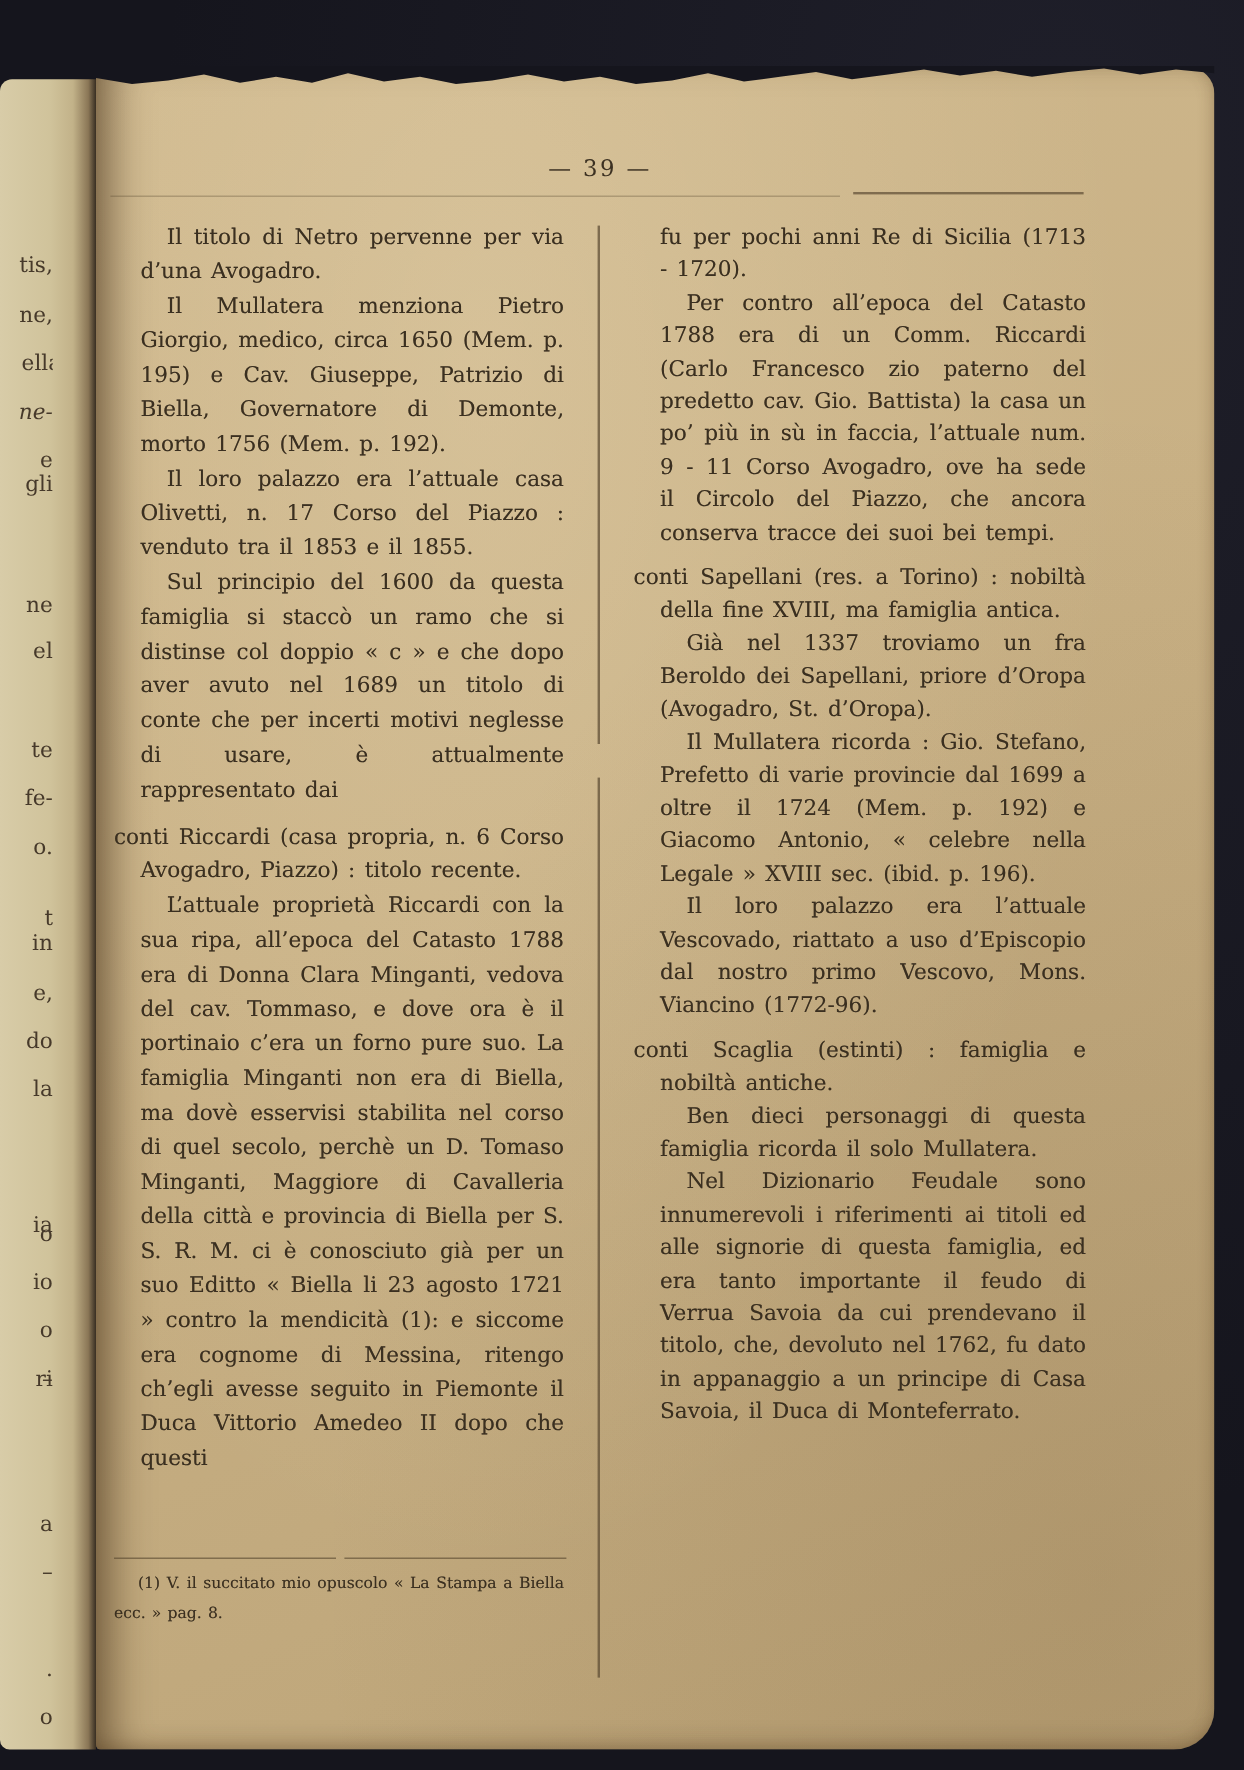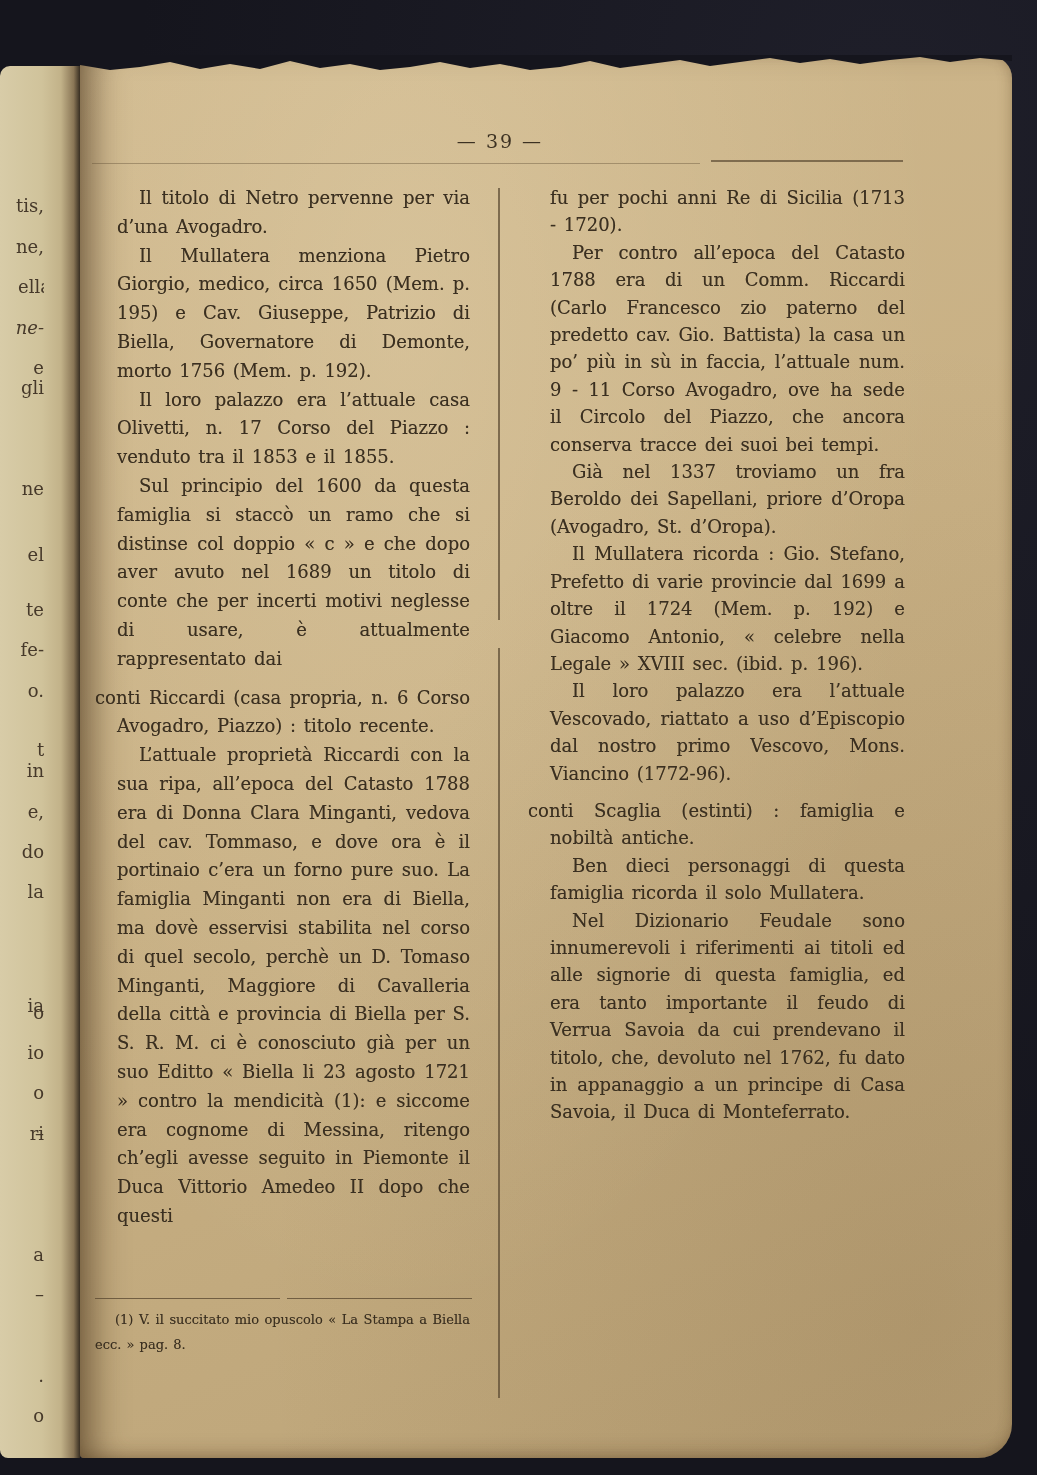--- a/index.html
+++ b/index.html
@@ -11,21 +11,21 @@
     font-family:"DejaVu Serif","Liberation Serif",serif;
   }
   
   .facing-page{
     position:absolute;left:0;top:66px;width:80px;height:1392px;
     background:linear-gradient(90deg,#d8cca8 0%,#d0c39b 52%,#c2b289 76%,#8a7656 92%,#382e22 100%);
     border-radius:10px 0 0 8px;
   }
   .fragment{
     position:absolute;left:0;right:36px;text-align:right;
-    font-size:18px;line-height:20px;color:#46392a;white-space:nowrap;overflow:hidden;
+    font-size:18px;line-height:20px;color:#46392a;white-space:nowrap;overflow:hidden;margin-top:16px;
   }
   .fragment.italic{font-style:italic;}
   
   .page{
     position:absolute;left:80px;top:56px;width:932px;height:1402px;
     background:
       radial-gradient(ellipse at 35% 18%, rgba(255,244,214,.20), transparent 62%),
       radial-gradient(ellipse at 90% 90%, rgba(92,64,32,.16), transparent 55%),
       linear-gradient(158deg,#cfb88d 0%,#c8b084 45%,#bca478 100%);
     border-radius:3px 22px 34px 4px;
@@ -73,21 +73,21 @@
 
 <div class="facing-page">
   <div id="fragments">
       <div class="fragment" style="top: 130px;">tis,</div>
       <div class="fragment" style="top: 171px;">ne,</div>
       <div class="fragment" style="top: 211px; padding-left: 18px;">ella</div>
       <div class="fragment italic" style="top: 252px;">ne-</div>
       <div class="fragment" style="top: 292px;">e</div>
       <div class="fragment" style="top: 312px;">gli</div>
       <div class="fragment" style="top: 413px;">ne</div>
-      <div class="fragment" style="top: 479px; padding-left: 20px;">el</div>
+      <div class="fragment" style="top: 451px; padding-left: 20px;">el</div>
       <div class="fragment" style="top: 534px;">te</div>
       <div class="fragment" style="top: 574px;">fe-</div>
       <div class="fragment" style="top: 615px;">o.</div>
       <div class="fragment" style="top: 674px; padding-left: 37px;">to</div>
       <div class="fragment" style="top: 695px;">in</div>
       <div class="fragment" style="top: 736px;">e,</div>
       <div class="fragment" style="top: 776px;">do</div>
       <div class="fragment" style="top: 816px;">la</div>
       <div class="fragment" style="top: 930px;">ia</div>
       <div class="fragment" style="top: 937px;">o</div>
@@ -118,20 +118,21 @@
       <p class="para indent">Il titolo di Netro pervenne per via d’una Avogadro.</p>
       <p class="para indent">Il Mullatera menziona Pietro Giorgio, medico, circa 1650 (Mem. p. 195) e Cav. Giuseppe, Patrizio di Biella, Governatore di Demonte, morto 1756 (Mem. p. 192).</p>
       <p class="para indent">Il loro palazzo era l’attuale casa Olivetti, n. 17 Corso del Piazzo : venduto tra il 1853 e il 1855.</p>
       <p class="para indent">Sul principio del 1600 da questa famiglia si staccò un ramo che si distinse col doppio « c » e che dopo aver avuto nel 1689 un titolo di conte che per incerti motivi neglesse di usare, è attualmente rappresentato dai</p>
       <p class="para hang gap">conti Riccardi (casa propria, n. 6 Corso Avogadro, Piazzo) : titolo recente.</p>
       <p class="para indent">L’attuale proprietà Riccardi con la sua ripa, all’epoca del Catasto 1788 era di Donna Clara Minganti, vedova del cav. Tommaso, e dove ora è il portinaio c’era un forno pure suo. La famiglia Minganti non era di Biella, ma dovè esservisi stabilita nel corso di quel secolo, perchè un D. Tomaso Minganti, Maggiore di Cavalleria della città e provincia di Biella per S. S. R. M. ci è conosciuto già per un suo Editto « Biella li 23 agosto 1721 » contro la mendicità (1): e siccome era cognome di Messina, ritengo ch’egli avesse seguito in Piemonte il Duca Vittorio Amedeo II dopo che questi</p>
     </div>
   <div id="col-right" class="col col-right">
       <p class="para none">fu per pochi anni Re di Sicilia (1713 - 1720).</p>
       <p class="para indent">Per contro all’epoca del Catasto 1788 era di un Comm. Riccardi (Carlo Francesco zio paterno del predetto cav. Gio. Battista) la casa un po’ più in sù in faccia, l’attuale num. 9 - 11 Corso Avogadro, ove ha sede il Circolo del Piazzo, che ancora conserva tracce dei suoi bei tempi.</p>
+      <p class="para hang gap">conti Sapellani (res. a Torino) : nobiltà della fine XVIII, ma famiglia antica.</p>
       <p class="para indent">Già nel 1337 troviamo un fra Beroldo dei Sapellani, priore d’Oropa (Avogadro, St. d’Oropa).</p>
       <p class="para indent">Il Mullatera ricorda : Gio. Stefano, Prefetto di varie provincie dal 1699 a oltre il 1724 (Mem. p. 192) e Giacomo Antonio, « celebre nella Legale » XVIII sec. (ibid. p. 196).</p>
       <p class="para indent">Il loro palazzo era l’attuale Vescovado, riattato a uso d’Episcopio dal nostro primo Vescovo, Mons. Viancino (1772-96).</p>
       <p class="para hang gap">conti Scaglia (estinti) : famiglia e nobiltà antiche.</p>
       <p class="para indent">Ben dieci personaggi di questa famiglia ricorda il solo Mullatera.</p>
       <p class="para indent">Nel Dizionario Feudale sono innumerevoli i riferimenti ai titoli ed alle signorie di questa famiglia, ed era tanto importante il feudo di Verrua Savoia da cui prendevano il titolo, che, devoluto nel 1762, fu dato in appanaggio a un principe di Casa Savoia, il Duca di Monteferrato.</p>
     </div>
 
   <div class="footnote">
     <div class="rule footnote-rule-a"></div>

